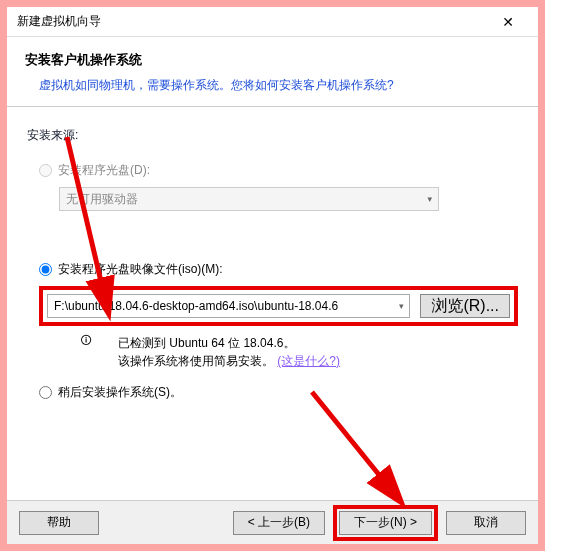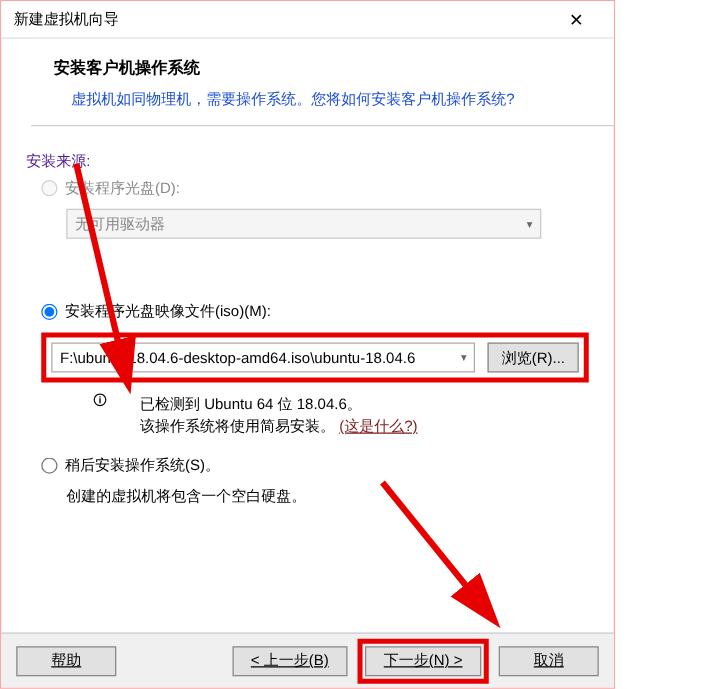--- a/index.html
+++ b/index.html
@@ -1,46 +1,46 @@
 <!DOCTYPE html>
 <html><head>
 <meta charset="utf-8">
 <style>
   * { box-sizing: border-box; margin: 0; padding: 0; }
   body { font-family: "Microsoft YaHei", "Segoe UI", sans-serif; font-size: 12px; background: #fff; }
-  .window { width: 492px; height: 551px; border: 1px solid #fca5a5; position: relative; background: #fff; }
+  .window { width: 545px; height: 551px; border: 7px solid #fca5a5; position: relative; background: #fff; }
   .titlebar { height: 30px; display: flex; align-items: center; justify-content: space-between; padding: 0 8px 0 10px; border-bottom: 1px solid #ddd; background: #fff; }
   .titlebar-close { width: 44px; height: 28px; display: flex; align-items: center; justify-content: center; cursor: pointer; font-size: 14px; }
-  .header { padding: 14px 18px 12px 18px; background: #fff; border-bottom: 1px solid #ccc; margin-left: 24px; }
+  .header { padding: 14px 18px 12px 18px; background: #fff; border-bottom: 1px solid #ccc; }
   .header h1 { font-size: 13px; font-weight: bold; margin-bottom: 8px; }
   .header p { font-size: 12px; color: #1d4ed8; padding-left: 14px; }
   .content { padding: 20px 20px 10px 20px; }
-  .label-source { font-size: 12px; margin-bottom: 4px; color: #4c1d95; }
+  .label-source { font-size: 12px; margin-bottom: 18px; color: #0f172a; }
   .radio-group { padding-left: 12px; }
   .radio-row { display: flex; align-items: center; margin-bottom: 8px; font-size: 12px; }
   .radio-row.disabled { color: #888; }
   .radio-row input[type=radio] { margin-right: 6px; }
   .dropdown, .text-input { height: 24px; border: 1px solid #aaa; font-size: 12px; padding: 0 6px; background: #fff; }
   .dropdown { width: 380px; margin-left: 20px; background: #f0f0f0; color: #666; display: flex; align-items: center; justify-content: space-between; }
   .dropdown.disabled { color: #888; background: #f5f5f5; border-color: #ccc; }
   .chev { font-size: 9px; color: #666; }
   .iso-row { display: flex; align-items: center; gap: 10px; margin-left: 20px; }
   .text-input { flex: 1; display: flex; align-items: center; justify-content: space-between; }
   .text-input span:first-child { white-space: nowrap; overflow: hidden; }
-  .browse-btn { height: 24px; padding: 0 10px; border: 1px solid #888; background: #e1e1e1; font-size: 12px; cursor: pointer; }
+  .browse-btn { height: 24px; padding: 0 10px; border: 1px solid #888; background: #e1e1e1; font-size: 16px; cursor: pointer; }
   .detected { margin-left: 40px; margin-top: 8px; font-size: 12px; color: #000; display: flex; align-items: flex-start; gap: 6px; }
   .detected-icon { width: 14px; height: 14px; display:inline-flex; align-items:center; justify-content:center; font-size:11px; }
   .detected-text { line-height: 1.5; margin-left: 19px; }
-  .link { color: #7f1d1d; text-decoration: underline; cursor: pointer; }
+  .link { color: #8b5cf6; text-decoration: underline; cursor: pointer; }
   .subnote { margin-left: 20px; margin-top: 6px; font-size: 12px; color: #000; }
   .spacer1 { height: 50px; }
   .spacer2 { height: 14px; }
   .footer { position: absolute; bottom: 0; left: 0; right: 0; height: 44px; border-top: 1px solid #ccc; display: flex; align-items: center; padding: 0 12px; gap: 8px; background: #f0f0f0; }
   .footer-spacer { flex: 1; }
-  .ftr-btn { height: 24px; padding: 0 14px; border: 1px solid #888; background: #e1e1e1; font-size: 12px; cursor: pointer; min-width: 80px; text-decoration: underline; }
+  .ftr-btn { height: 24px; padding: 0 14px; border: 1px solid #888; background: #e1e1e1; font-size: 12px; cursor: pointer; min-width: 80px; }
   .red-box { border: 4px solid #e60000; padding: 4px; }
   .iso-wrap { margin-left: 0; }
   .arrow-overlay { position: absolute; pointer-events: none; }
   .arrow1 { left: 50px; top: 120px; }
   .arrow2 { left: 295px; top: 380px; }
   .watermark { position: absolute; bottom: 8px; right: 16px; font-size: 12px; color: rgba(120,120,120,0.7); pointer-events: none; }
 </style>
 </head>
 <body>
 
@@ -99,21 +99,20 @@
           </div>
         </div>
       </div>
 
       <div class="spacer2"></div>
 
       <div class="radio-row">
         <input type="radio" style="">
         <span>稍后安装操作系统(S)。</span>
       </div>
-      <div class="subnote">创建的虚拟机将包含一个空白硬盘。</div>
 
     </div>
   </div>
 
   <div class="footer">
     <button class="ftr-btn">帮助</button>
     <div class="footer-spacer"></div>
     <button class="ftr-btn">&lt; 上一步(B)</button>
     <div class="red-box" style="padding:2px;">
       <button class="ftr-btn">下一步(N) &gt;</button>

